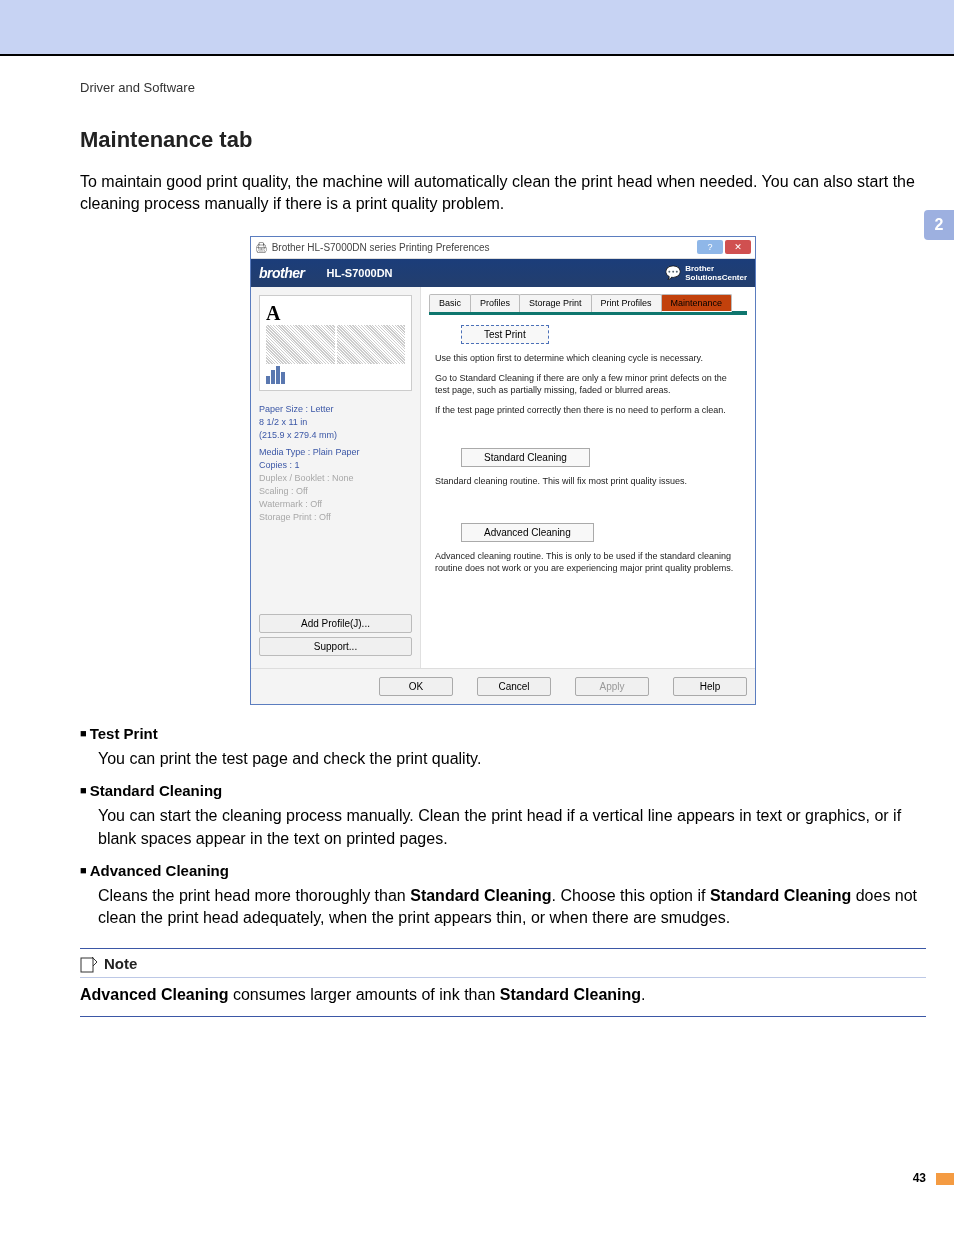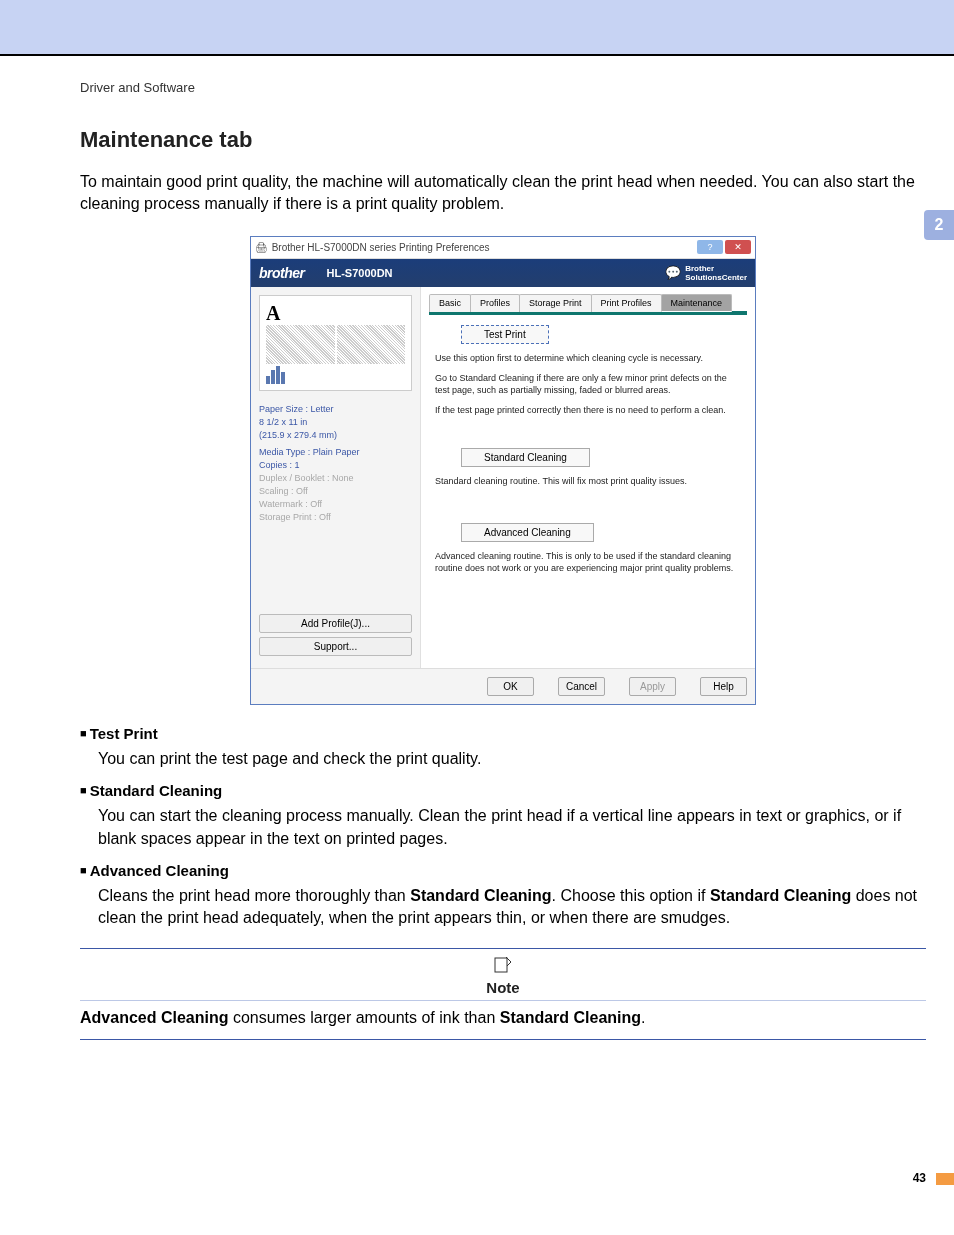--- a/index.html
+++ b/index.html
@@ -157,21 +157,21 @@
   .tab {
     padding:3px 9px;
     border:1px solid #bbb;
     border-bottom:none;
     background:#f4f4f4;
     margin-right:-1px;
     border-radius:2px 2px 0 0;
     position:relative;
     top:1px;
   }
-  .tab.active { background:#a3a3a3; border-bottom:1px solid #fff; }
+  .tab.active { background:#c2410c; border-bottom:1px solid #fff; }
   .tabpane { padding:10px 6px 0; font-size:9px; color:#222; }
   .pane-btn {
     display:block;
     background:#f8f8f8;
     border:1px dashed #4b70b8;
     padding:3px 22px;
     margin:0 0 6px 26px;
     font-size:10px;
     width: fit-content;
   }
@@ -179,21 +179,21 @@
   .pane-text { margin:8px 0 8px 0; line-height:12px; }
   .dlg-footer {
     border-top:1px solid #ddd;
     padding:8px;
     display:flex;
     justify-content:flex-end;
     gap:24px;
     background:#f4f4f4;
   }
   .ftr-btn {
-    width:47px;
+    width:74px;
     padding:3px 0;
     font-size:10px;
     border:1px solid #aaa;
     background:#f0f0f0;
     border-radius:2px;
   }
   .ftr-btn.disabled { color:#999; }
 
   
   .item { margin-top:12px; }
@@ -203,21 +203,21 @@
   .note-box {
     margin-top:18px;
     border-top:1px solid #3b57a6;
     border-bottom:1px solid #3b57a6;
     padding:6px 0 10px;
   }
   .note-hd {
     display:flex; align-items:center; gap:6px;
     font-weight:bold; color:#222; font-size:15px;
     border-bottom:1px solid #bcc8e6;
-    padding-bottom:4px; margin-bottom:6px;flex-direction:column;
+    padding-bottom:4px; margin-bottom:6px;
   }
   .note-icon {
     width:18px; height:18px;
     display:inline-flex; align-items:center; justify-content:center;
     font-size:14px;
   }
   .note-body { font-size:16px; line-height:1.4; }
 </style>
 </head>
 <body>

